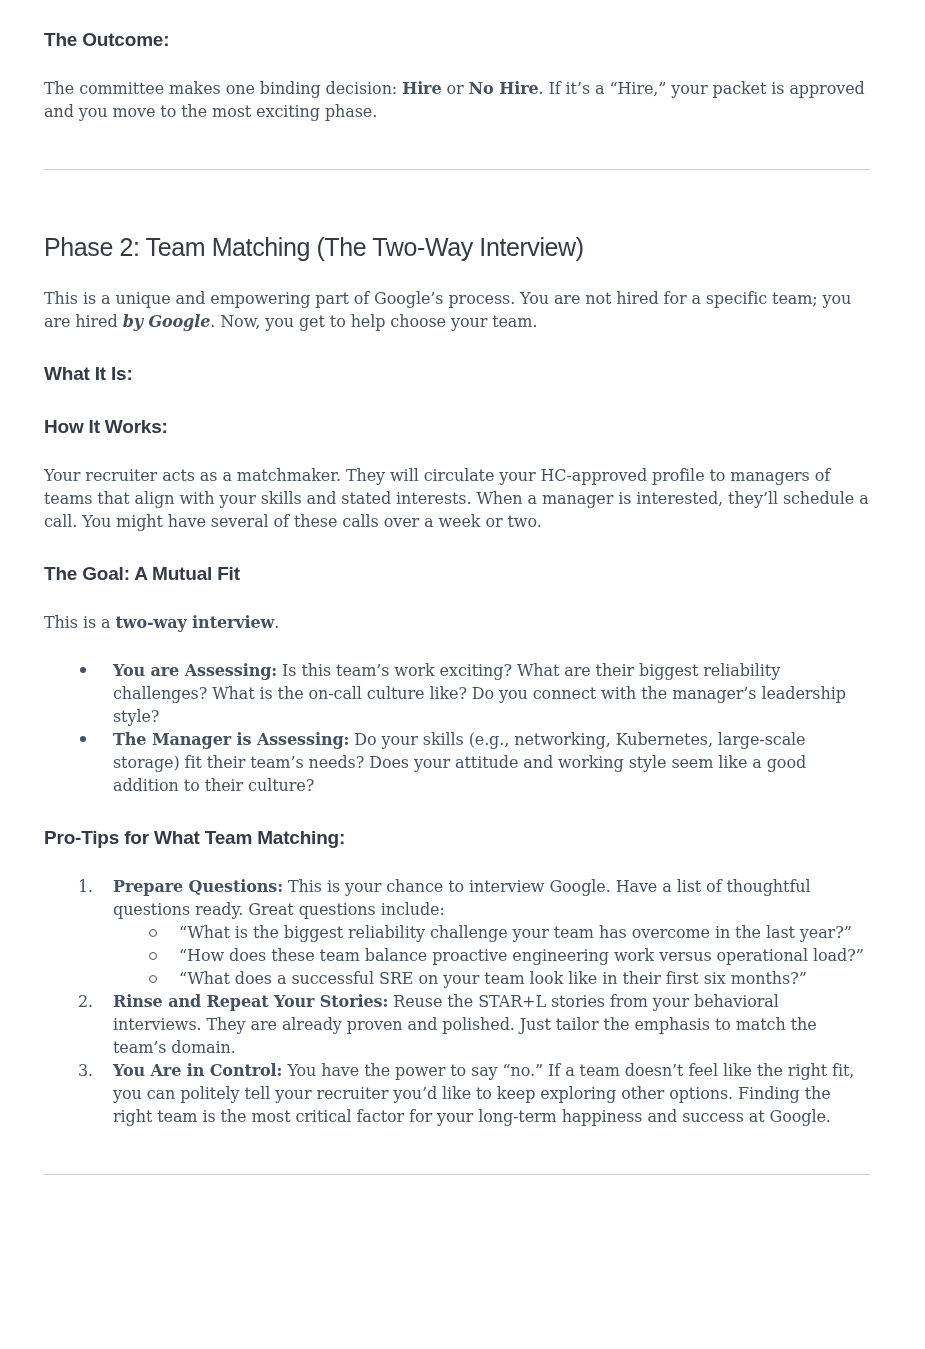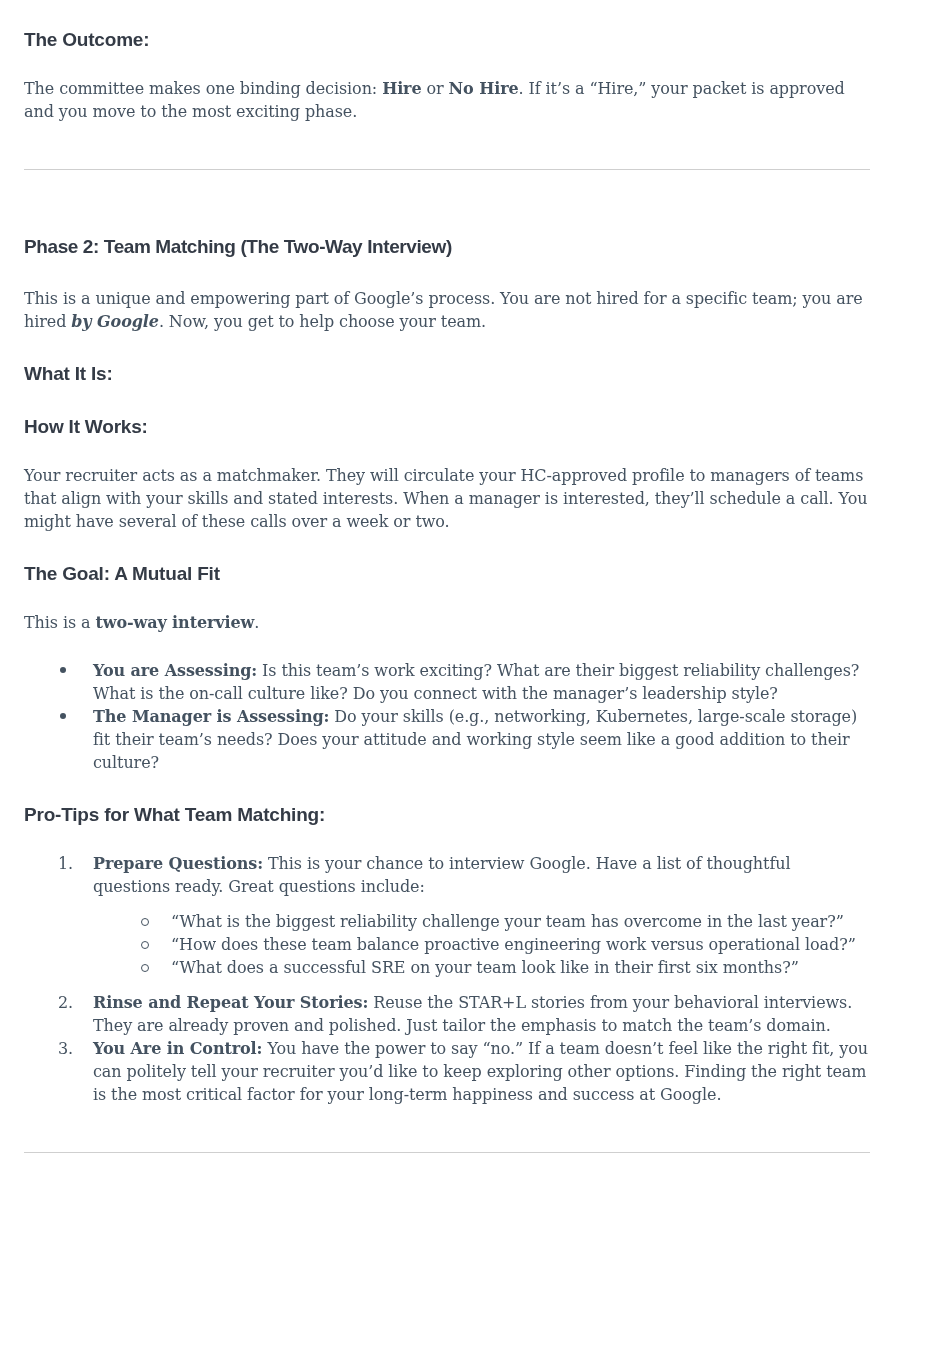--- a/index.html
+++ b/index.html
@@ -8,31 +8,31 @@
     background: #ffffff;
   }
   body {
     width: 925px;
     height: 1349px;
     overflow: hidden;
   }
   .doc {
     box-sizing: border-box;
     width: 906px;
-    padding: 28px 36px 0 24px;
+    padding: 28px 36px 0 44px;
     font-family: "DejaVu Serif", "Liberation Serif", serif;
     font-size: 16px;
     line-height: 23px;
     color: #445260;
     letter-spacing: -0.1px;
   }
   .doc h2 {
     font-family: "Liberation Sans", sans-serif;
-    font-weight: bold;
-    font-size: 19px;
+    font-weight: normal;
+    font-size: 25px;
     line-height: 30px;
     letter-spacing: -0.4px;
     color: #343b46;
     margin: 36px 0 22px 0;
   }
   .doc h3 {
     font-family: "Liberation Sans", sans-serif;
     font-weight: bold;
     font-size: 19px;
     line-height: 24px;
@@ -68,21 +68,21 @@
   }
   .doc ol.l1 { counter-reset: item; }
   .doc ol.l1 > li { counter-increment: item; }
   .doc ol.l1 > li::before {
     content: counter(item) ".";
     position: absolute;
     left: -35px;
     top: 0;
   }
   .doc ul.l2 {
-    margin: 12px;
+    margin: 0;
     padding: 0 0 0 66px;
     list-style: none;
   }
   .doc ul.l2 > li::before {
     content: "";
     position: absolute;
     left: -30px;
     top: 7.5px;
     width: 6px;
     height: 6px;

